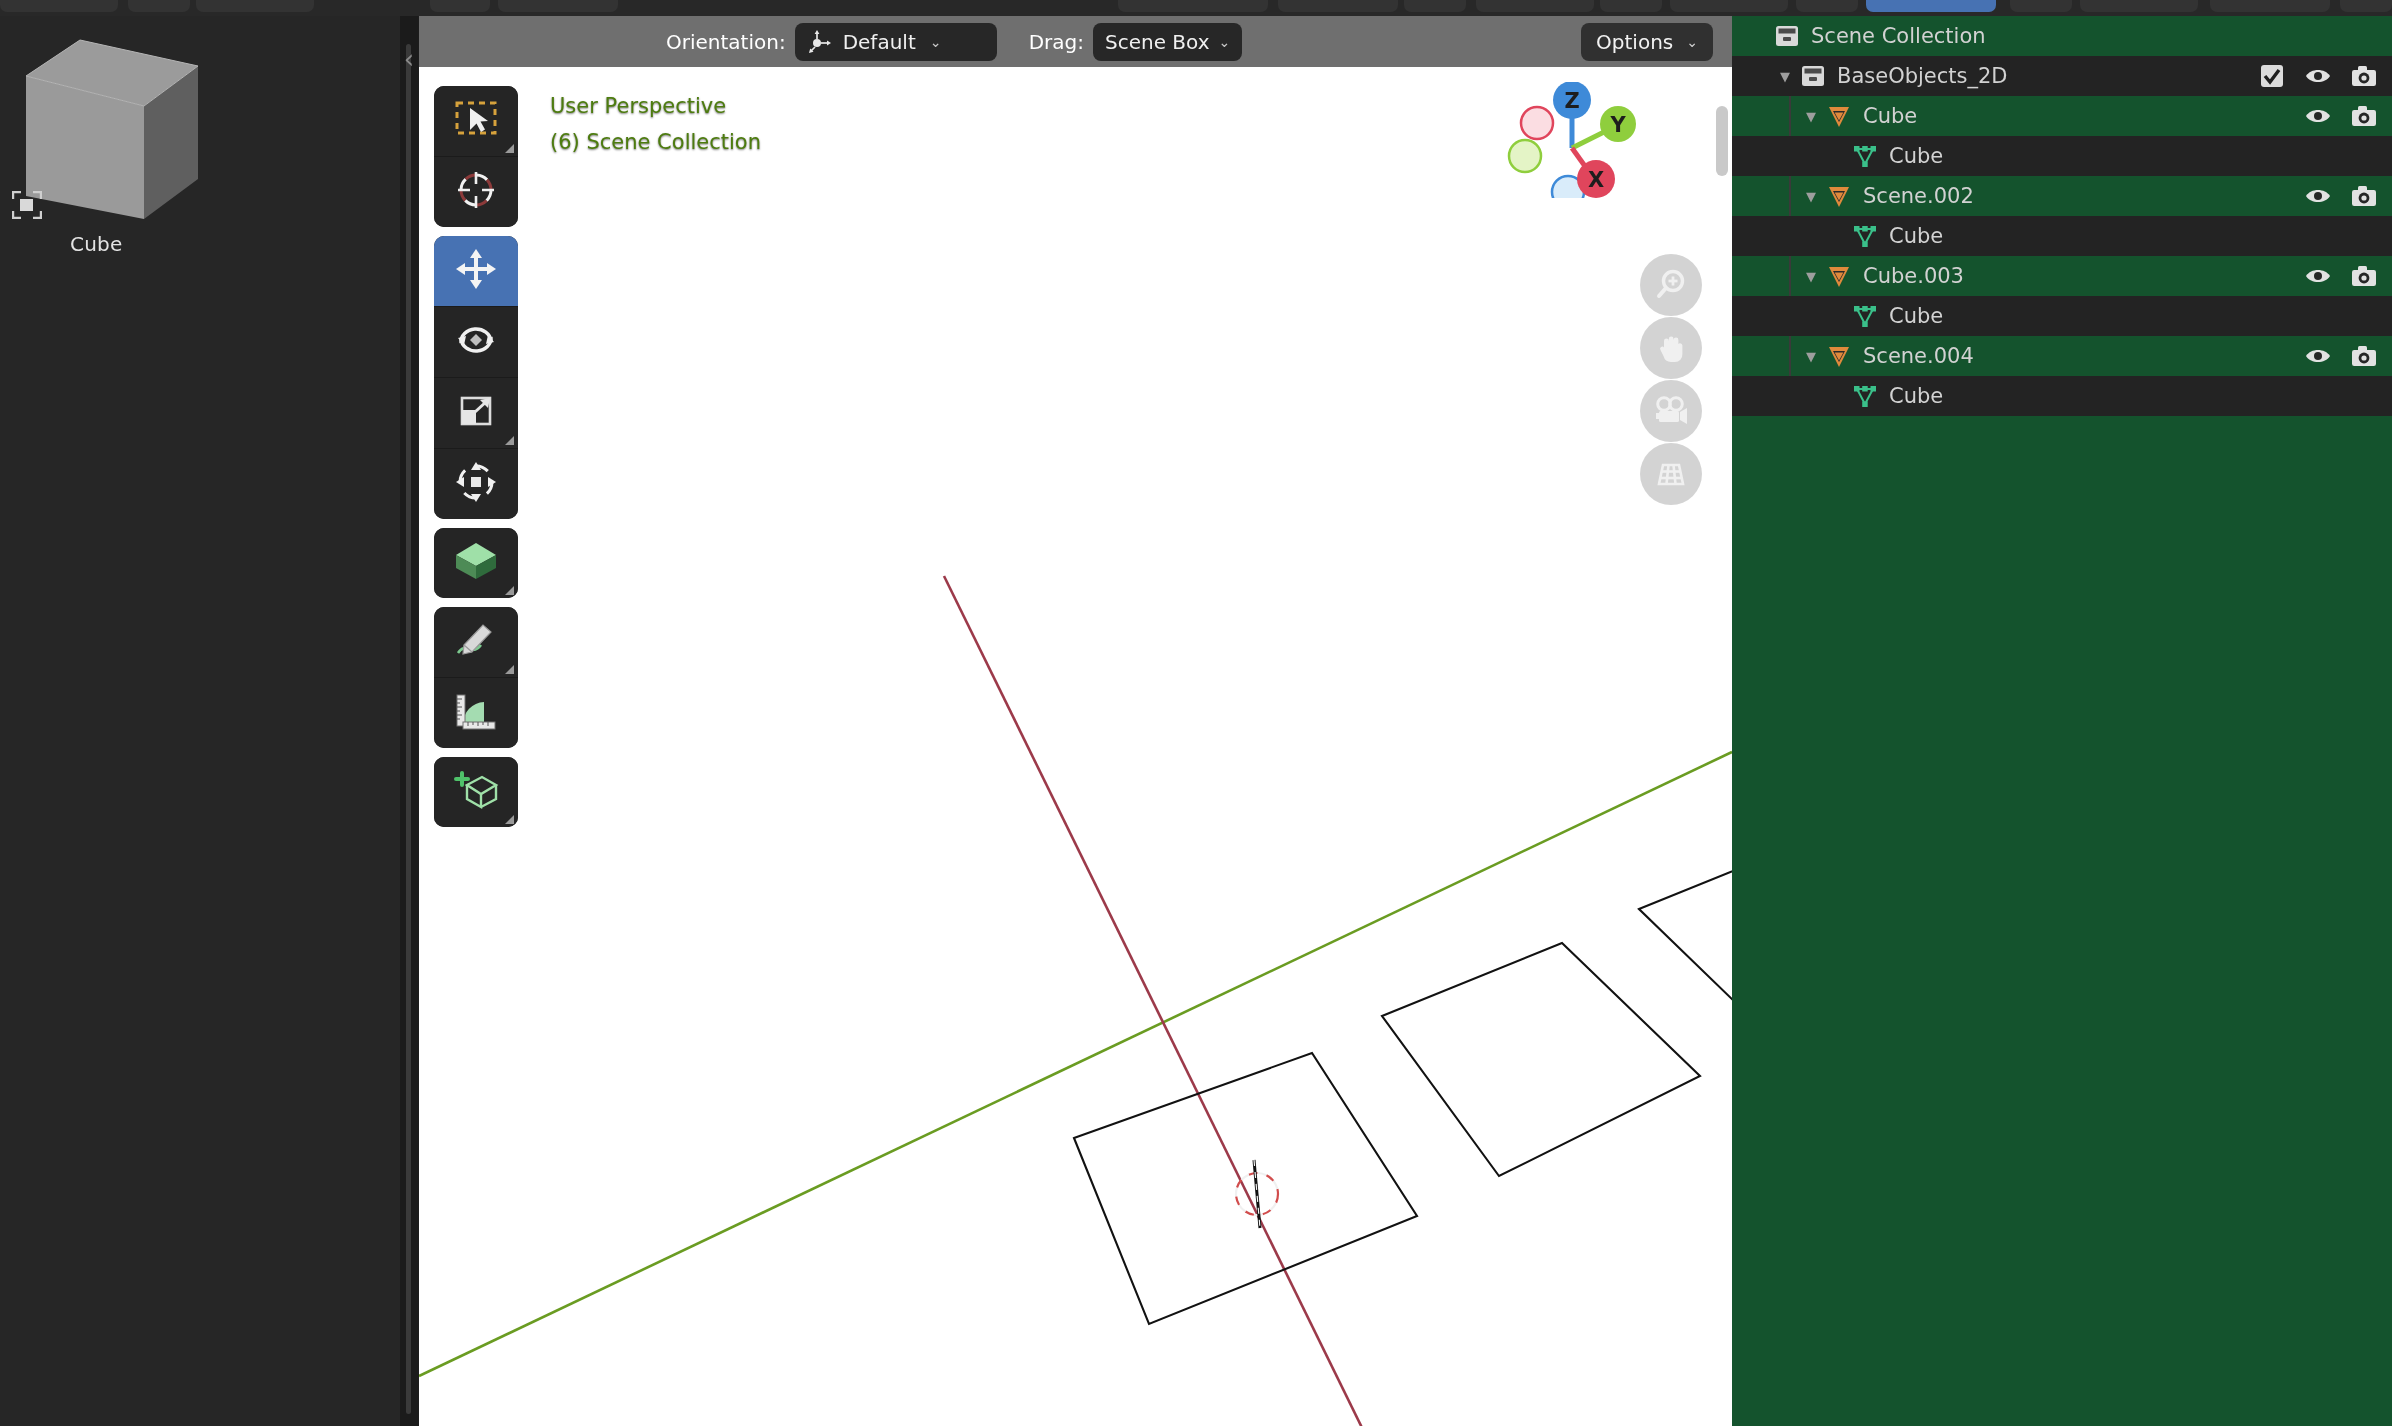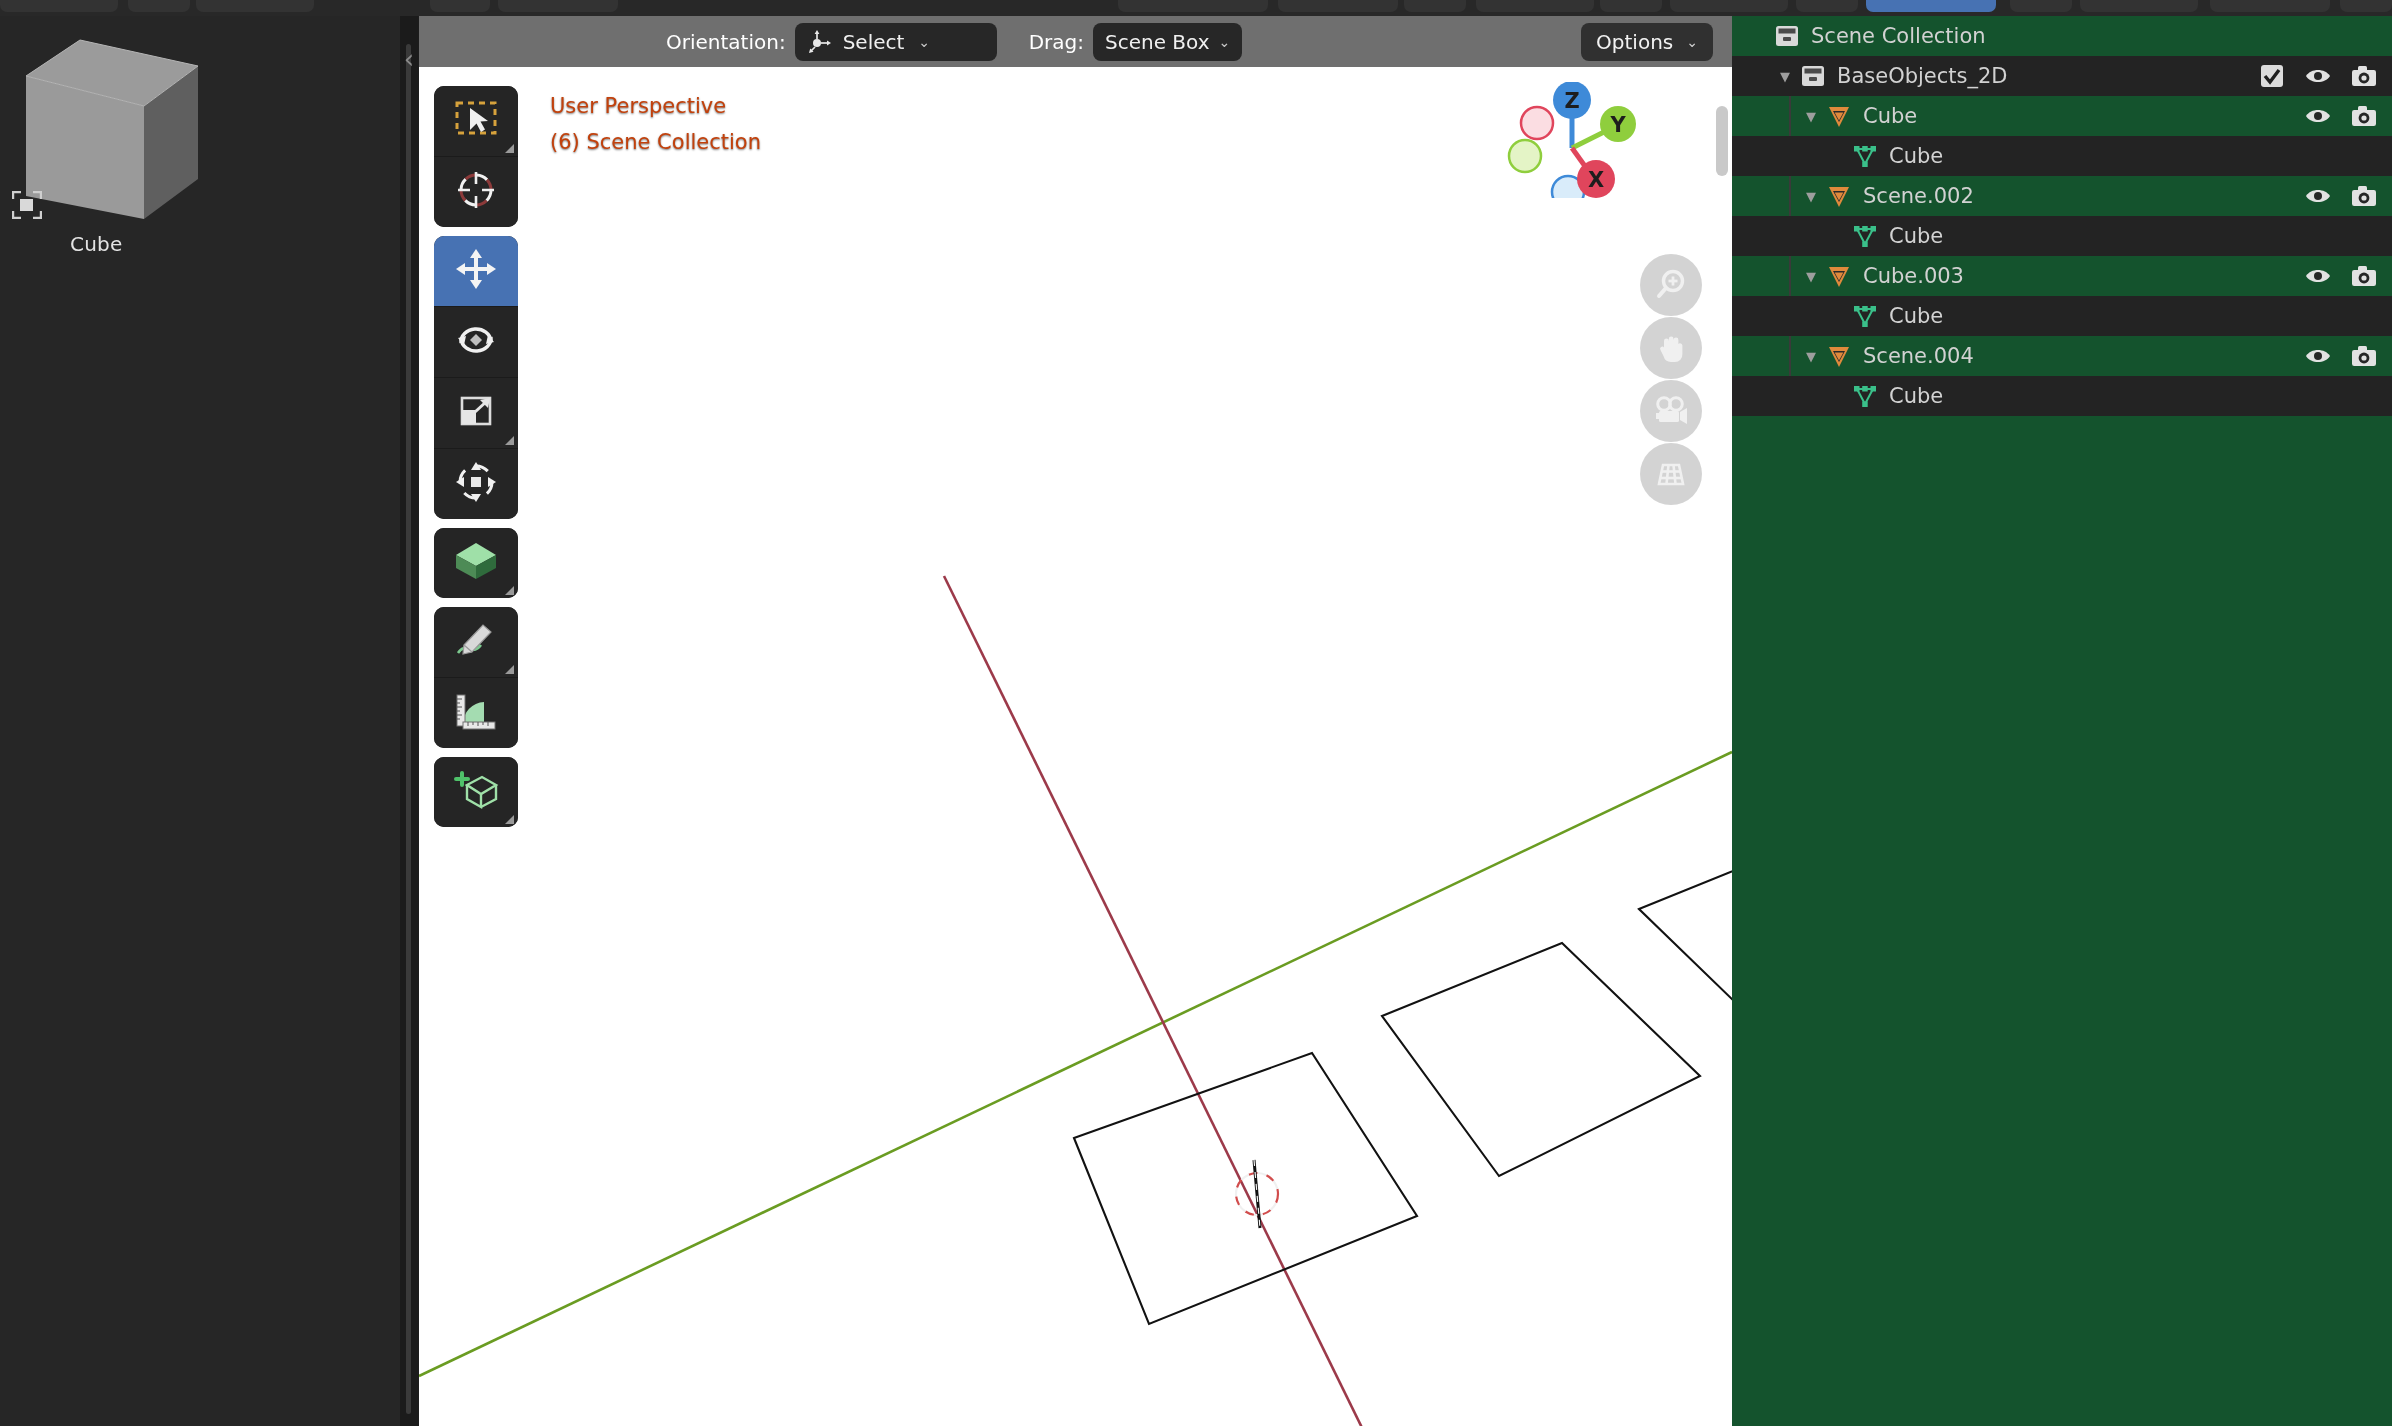--- a/index.html
+++ b/index.html
@@ -40,21 +40,21 @@
   .vh-field .chev{margin-left:14px;font-size:14px;color:#c9c9c9;}
   #orient-icon{width:26px;height:26px;margin-right:10px;flex:none;}
   #options-btn{
     position:absolute;right:19px;background:#303030;border-radius:8px;height:38px;
     display:flex;align-items:center;padding:0 15px;color:#f2f2f2;font-size:20px;
   }
   #options-btn .chev{margin-left:13px;font-size:14px;color:#d0d0d0;}
 
   
   #vp-info{position:absolute;left:131px;top:72px;z-index:20;pointer-events:none;}
-  #vp-info div{color:#c2410c;font-size:21px;line-height:36px;text-shadow:0 1px 2px rgba(0,0,0,.55);}
+  #vp-info div{color:#4d7c0f;font-size:21px;line-height:36px;text-shadow:0 1px 2px rgba(0,0,0,.55);}
 
   
   #toolbar{position:absolute;left:15px;top:70px;width:84px;z-index:25;}
   .tgroup{background:#1d1d1d;border-radius:10px;overflow:hidden;margin-bottom:9px;}
   .tbtn2{width:84px;height:70px;display:flex;align-items:center;justify-content:center;position:relative;background:#252525;}
   .tbtn2+.tbtn2{border-top:1px solid #1b1b1b;}
   .tbtn2.active{background:#4772b3;}
   .tbtn2 .corner{position:absolute;right:4px;bottom:3px;width:0;height:0;
         border-left:9px solid transparent;border-bottom:9px solid #9a9a9a;}
 
@@ -349,21 +349,21 @@
       <svg width="26" height="26" viewBox="0 0 26 26">
         <circle cx="10" cy="14" r="4" fill="#e8e8e8"></circle>
         <line x1="10" y1="10" x2="10" y2="3" stroke="#e8e8e8" stroke-width="1.7"></line>
         <polygon points="10,1 7.6,5 12.4,5" fill="#e8e8e8"></polygon>
         <line x1="14" y1="14" x2="22" y2="14" stroke="#e8e8e8" stroke-width="1.7"></line>
         <polygon points="24,14 20,11.6 20,16.4" fill="#e8e8e8"></polygon>
         <line x1="8" y1="18" x2="4" y2="22" stroke="#e8e8e8" stroke-width="1.7"></line>
         <polygon points="2,24 6.5,22.8 3.2,19.5" fill="#e8e8e8"></polygon>
       </svg>
     </span>
-    <span>Select</span>
+    <span>Default</span>
     <span class="chev">⌄</span>
   </div>
 
   <span class="vh-label" style="margin-left:32px">Drag:</span>
 
   <div class="vh-field">
     <span>Scene Box</span>
     <span class="chev" style="margin-left:9px">⌄</span>
   </div>
 

